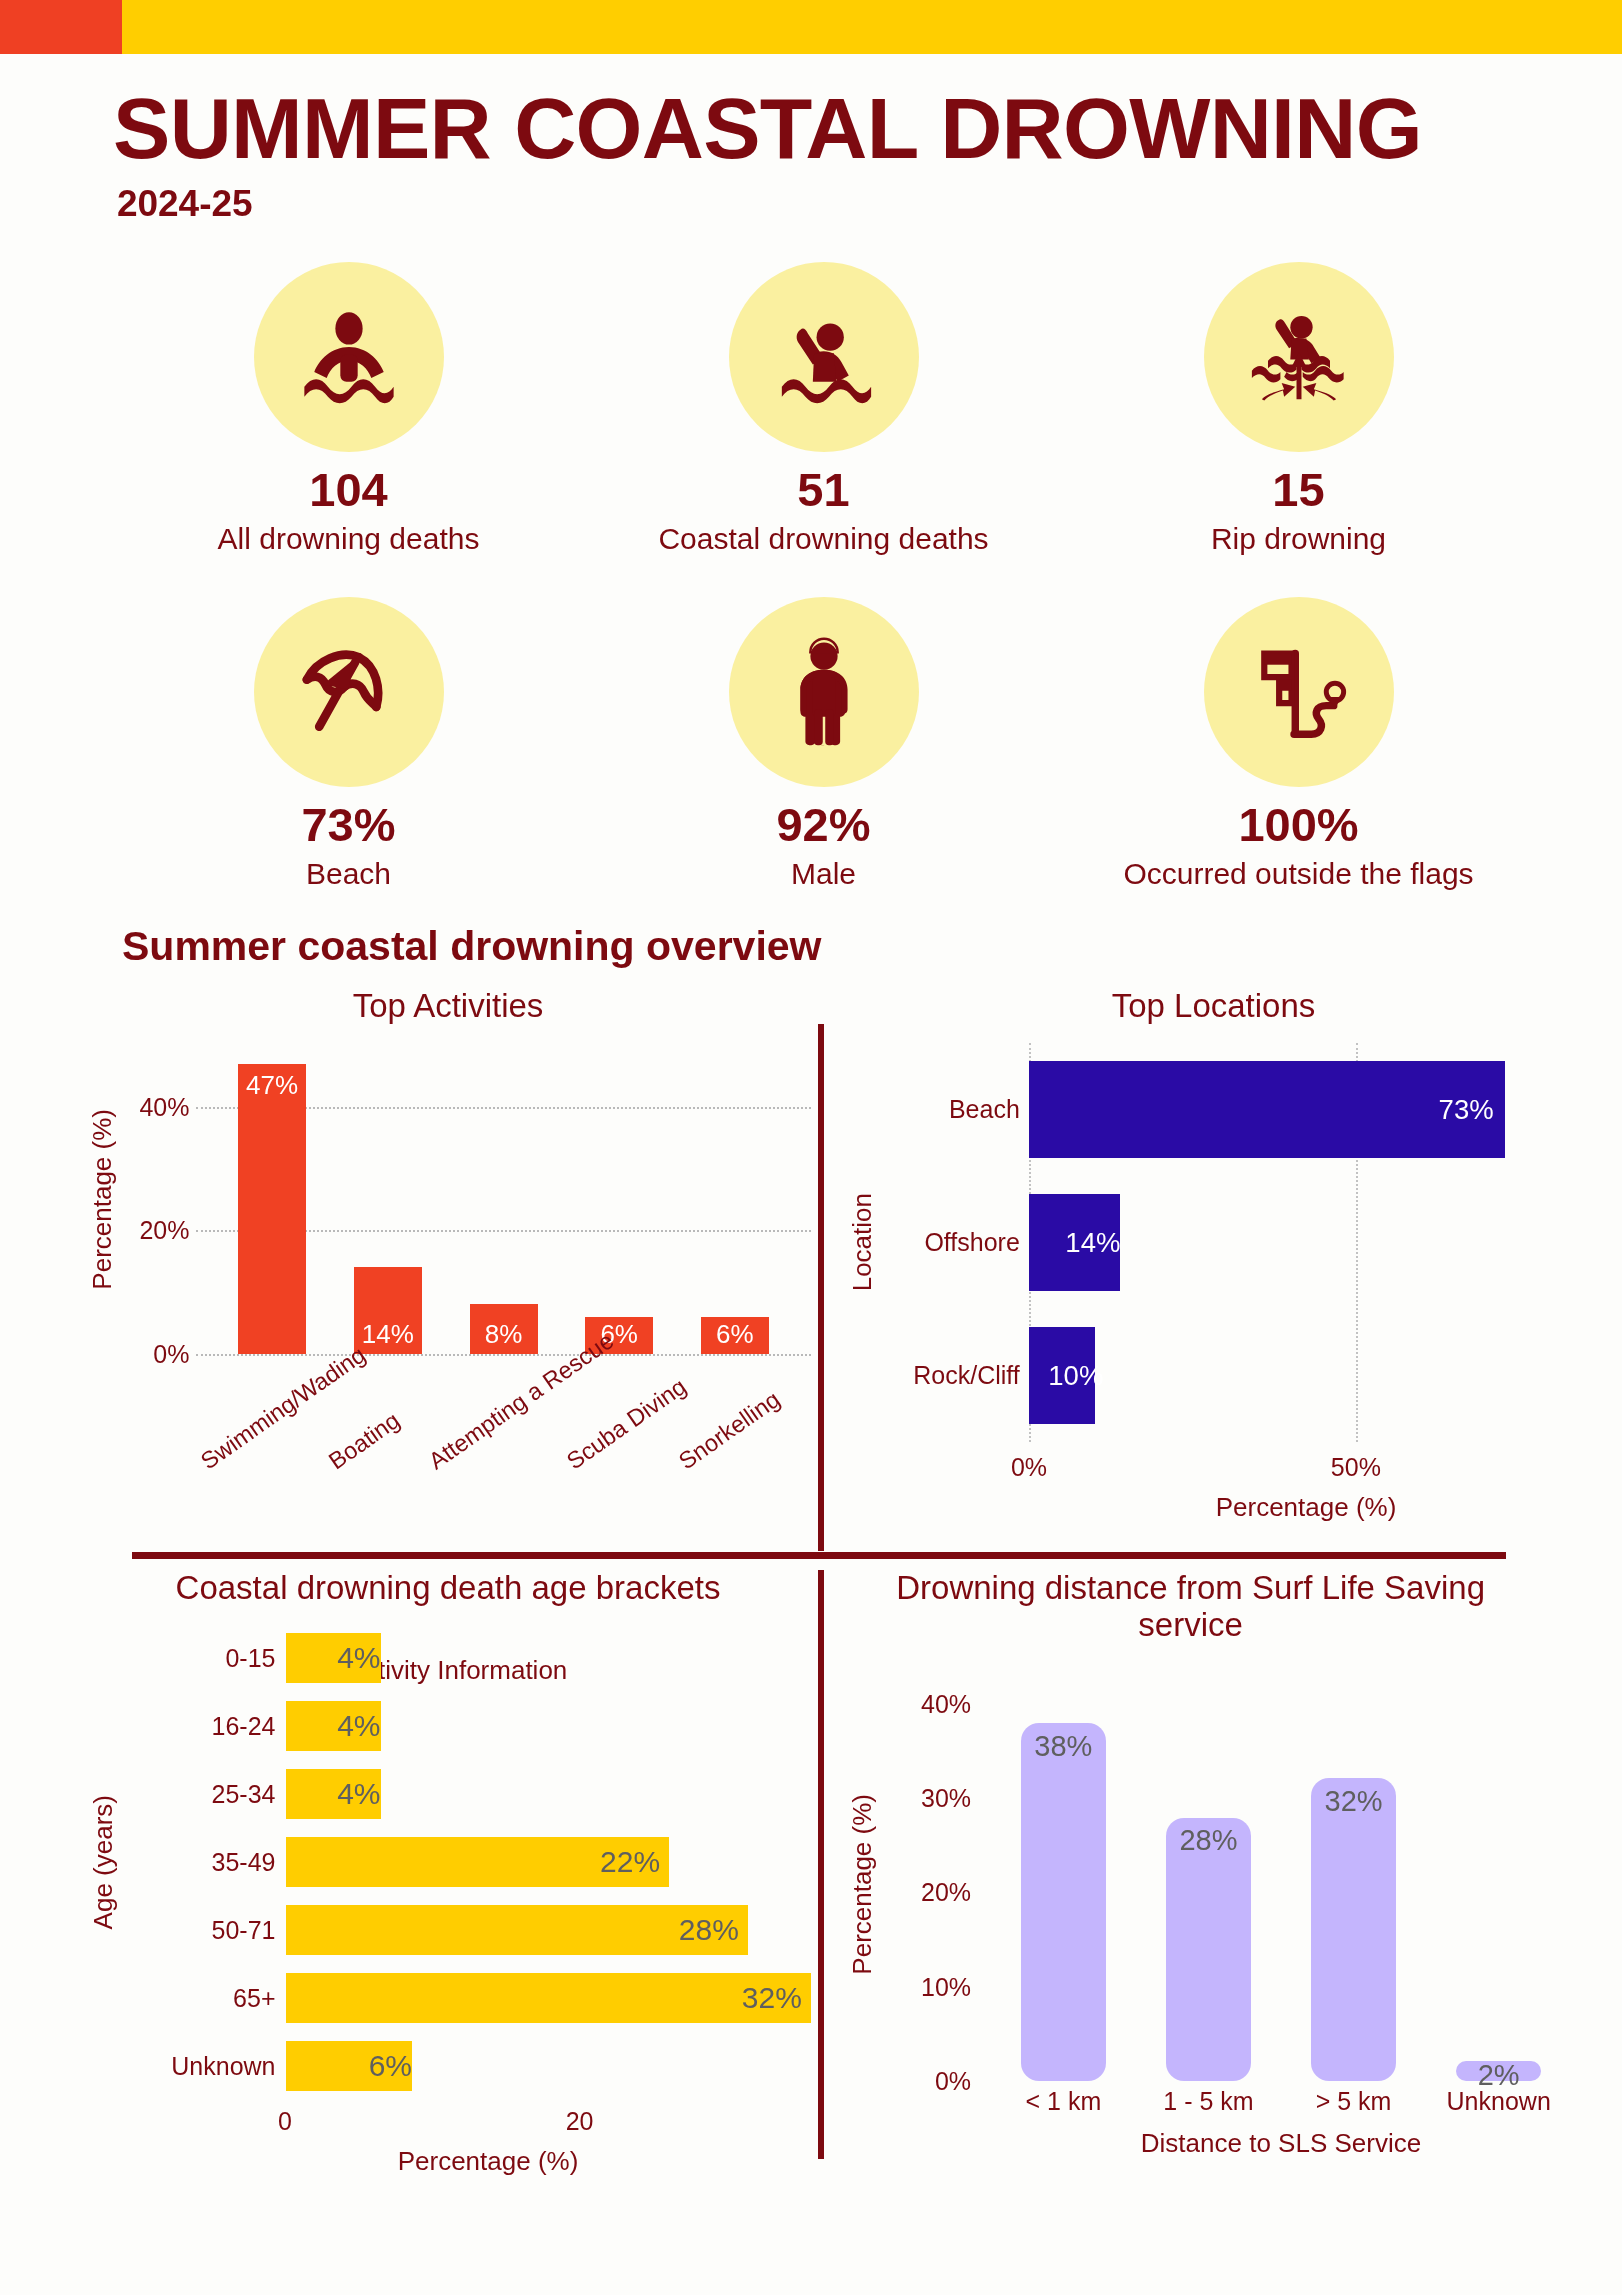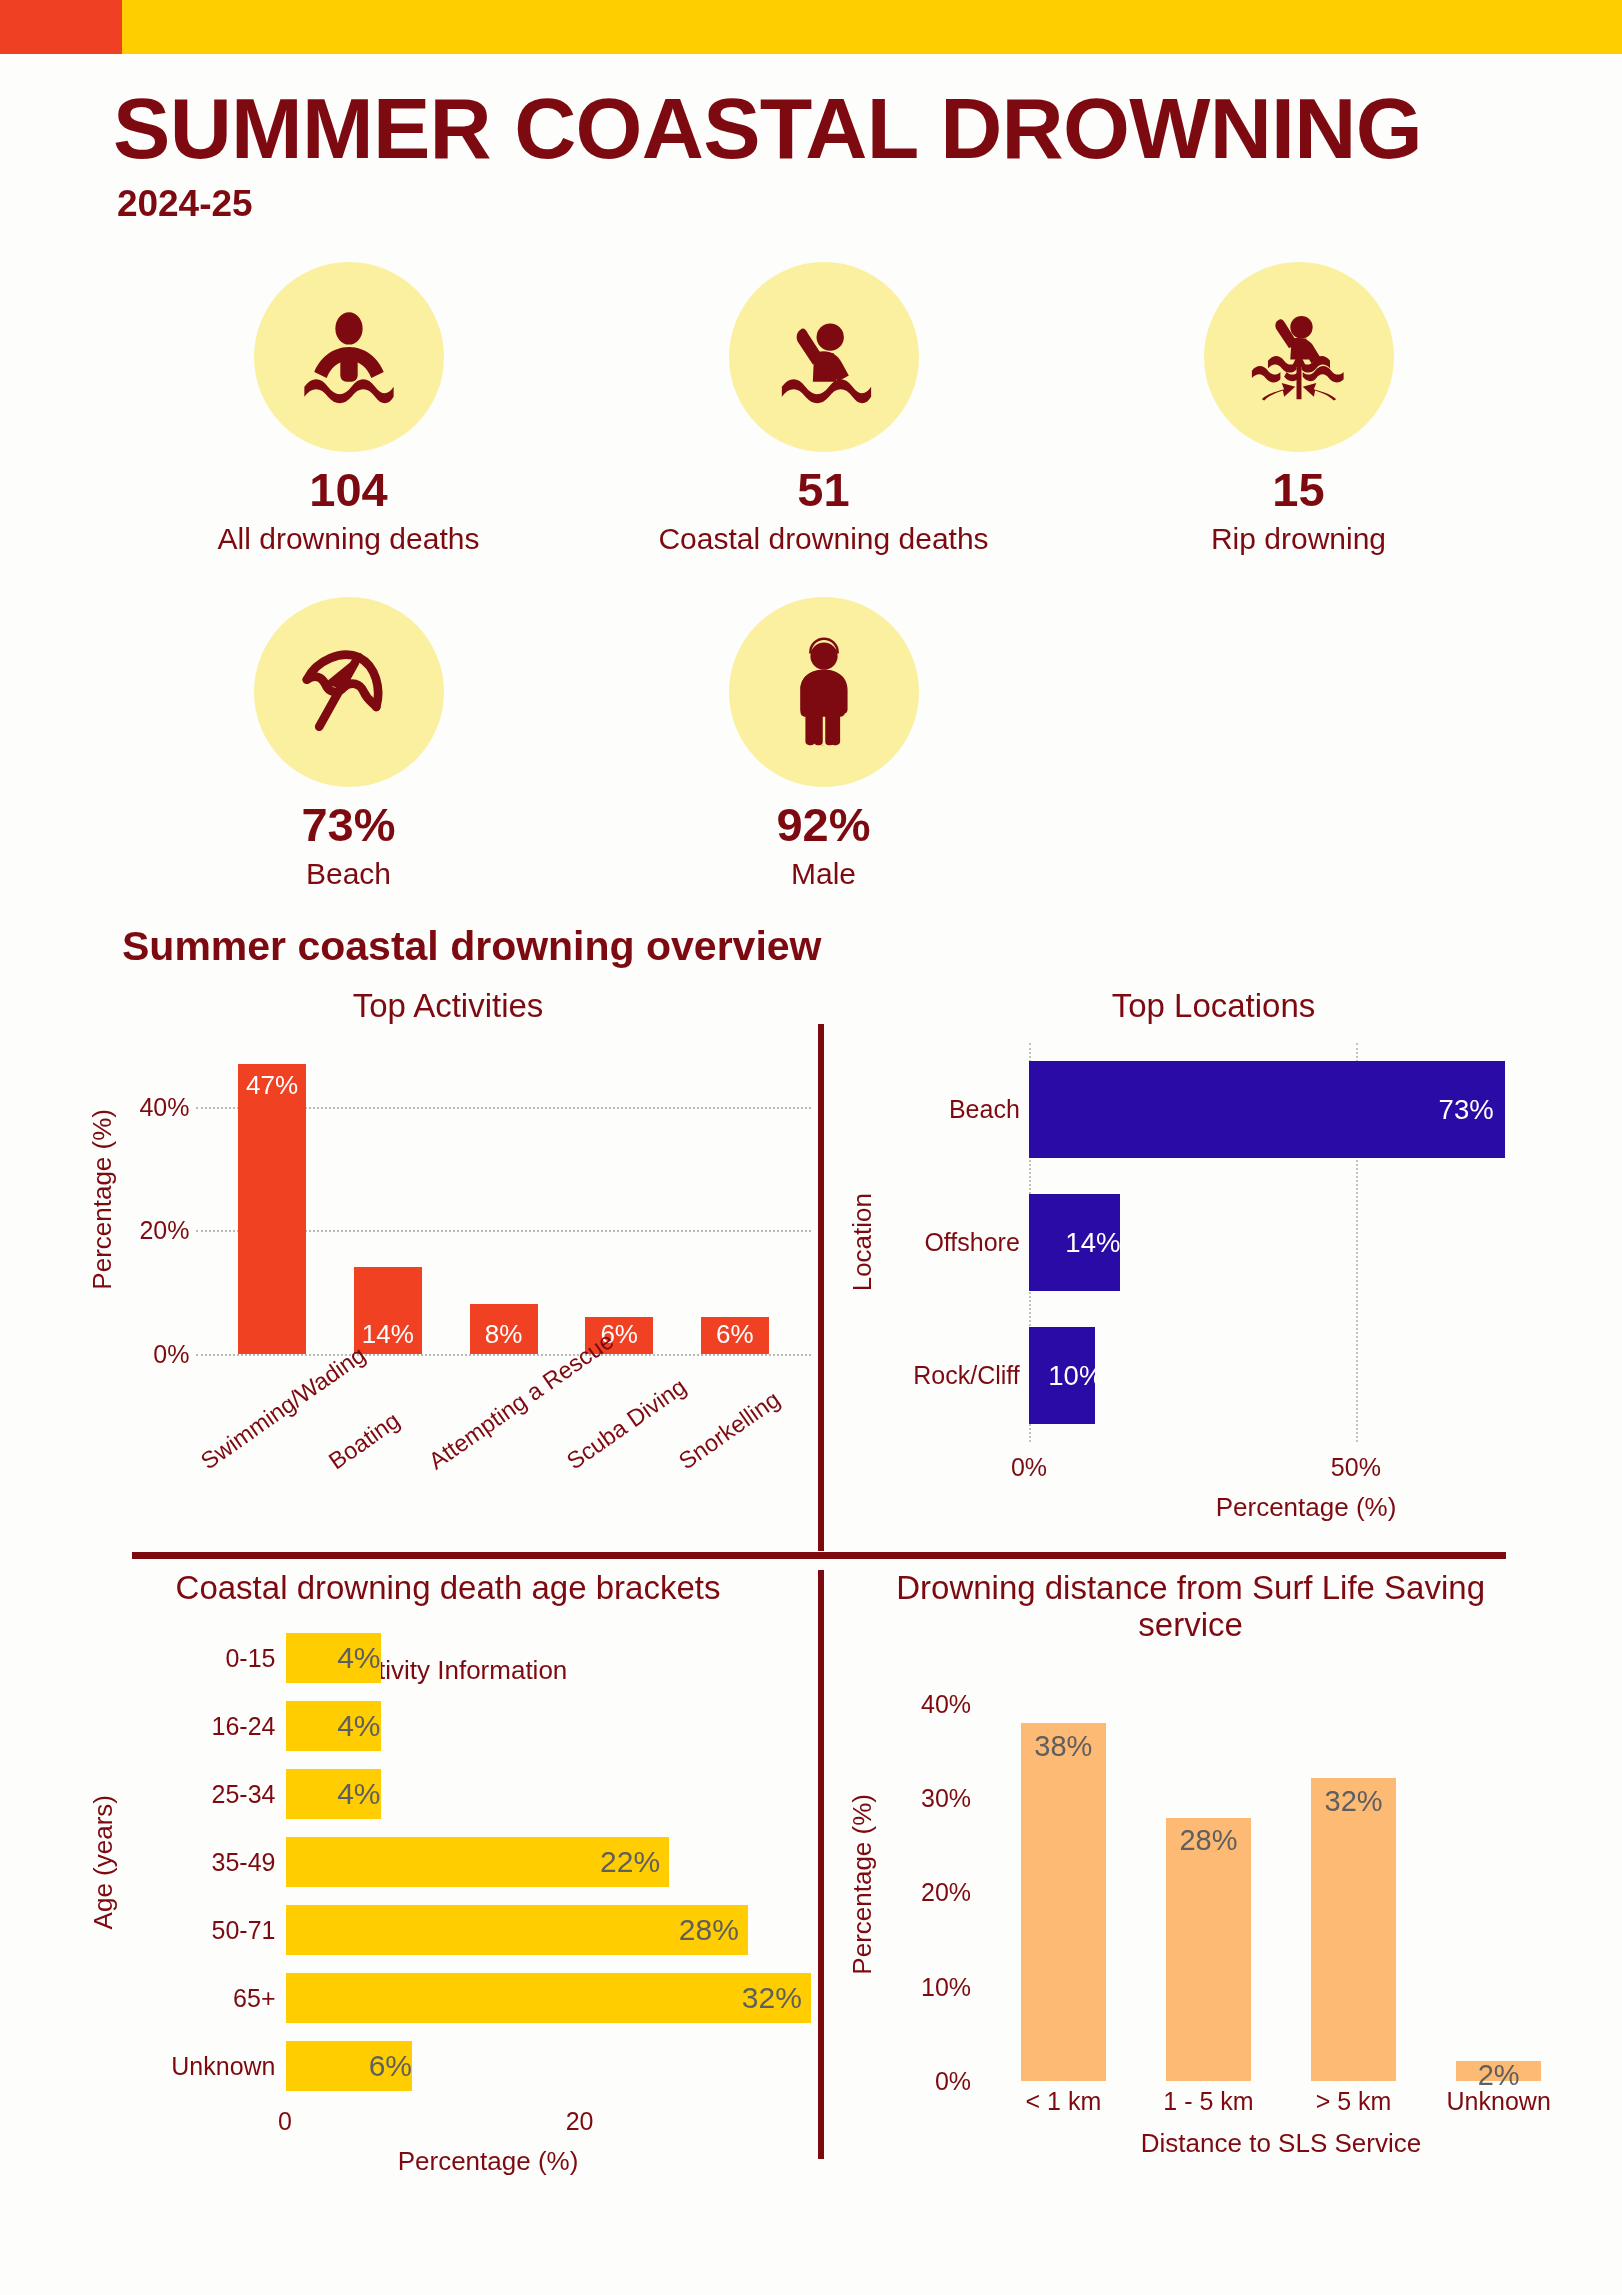--- a/index.html
+++ b/index.html
@@ -351,22 +351,22 @@
     position: absolute; left: 0; right: 0; top: 0; bottom: 0;
     display: flex; align-items: flex-end;
     padding: 0 11.8px;
   }
   .dist-slot {
     flex: 1; height: 100%;
     display: flex; flex-direction: column;
     align-items: center; justify-content: flex-end;
   }
   .dist-bar {
-    width: 85px; background: #fdba74;
-    position: relative; display: flex; justify-content: center;
+    width: 85px; background: #c4b5fd;
+    position: relative; display: flex; justify-content: center; border-radius: 18px;
   }
   .dist-bar .dist-value {
     position: absolute; top: 6.5px;
     font-size: 29px; color: #5f5f5f; white-space: nowrap;
   }
   .dist-bar.tiny .dist-value { top: -2.6px; }
   #dist-catlabels {
     position: absolute; top: 517px; left: 135px; right: 0; height: 39px;
     display: flex; padding: 0 11.8px;
   }
@@ -463,20 +463,36 @@
         <path d="M50 32 C39 32 31 38 31 48 L31 64 C31 67 33 68 36 68 L36 48 C36 41 42 38 50 38 C58 38 64 41 64 48 L64 68 C67 68 69 67 69 64 L69 48 C69 38 61 32 50 32 Z" fill="#7d0a10"></path>
         <rect x="41" y="38" width="18" height="32" rx="3" fill="#7d0a10"></rect>
         <rect x="42" y="64" width="7" height="29" rx="3" fill="#7d0a10"></rect>
         <rect x="51" y="64" width="7" height="29" rx="3" fill="#7d0a10"></rect>
       </svg>
     </div>
     <div class="stat-value">92%</div>
     <div class="stat-label">Male</div>
   </div>
 
+  <div class="stat-cell">
+    <div class="stat-circle">
+      <svg width="124" height="124" viewBox="0 0 100 100">
+        <rect x="44" y="16" width="6" height="68" rx="3" fill="#7d0a10"></rect>
+        <path d="M22 19 L44 19 L44 38 L22 38 Z" fill="none" stroke="#7d0a10" stroke-width="5"></path>
+        <path d="M22 19 L44 19 L44 28 L22 28 Z" fill="#7d0a10"></path>
+        <path d="M34 40 L44 40 L44 59 L34 59 Z" fill="none" stroke="#7d0a10" stroke-width="5"></path>
+        <path d="M34 40 L44 40 L44 49 L34 49 Z" fill="#7d0a10"></path>
+        <path d="M46 84 L60 84 C68 84 70 77 66 72 C62 67 64 61 72 61 L78 61" fill="none" stroke="#7d0a10" stroke-width="6" stroke-linecap="round" stroke-linejoin="round"></path>
+        <circle cx="79" cy="50" r="7" fill="none" stroke="#7d0a10" stroke-width="4"></circle>
+        <path d="M73 54 L79 63 L85 54 Z" fill="#7d0a10"></path>
+      </svg>
+    </div>
+    <div class="stat-value">100%</div>
+    <div class="stat-label">Occurred outside the flags</div>
+  </div>
 </div>
 
 <div id="overview-heading">Summer coastal drowning overview</div>
 
 <div id="divider-vertical-top"></div>
 <div id="divider-horizontal"></div>
 <div id="divider-vertical-bottom"></div>
 
 <div class="chart-panel" id="panel-activities">
   <div class="chart-title" id="activities-title">Top Activities</div>

